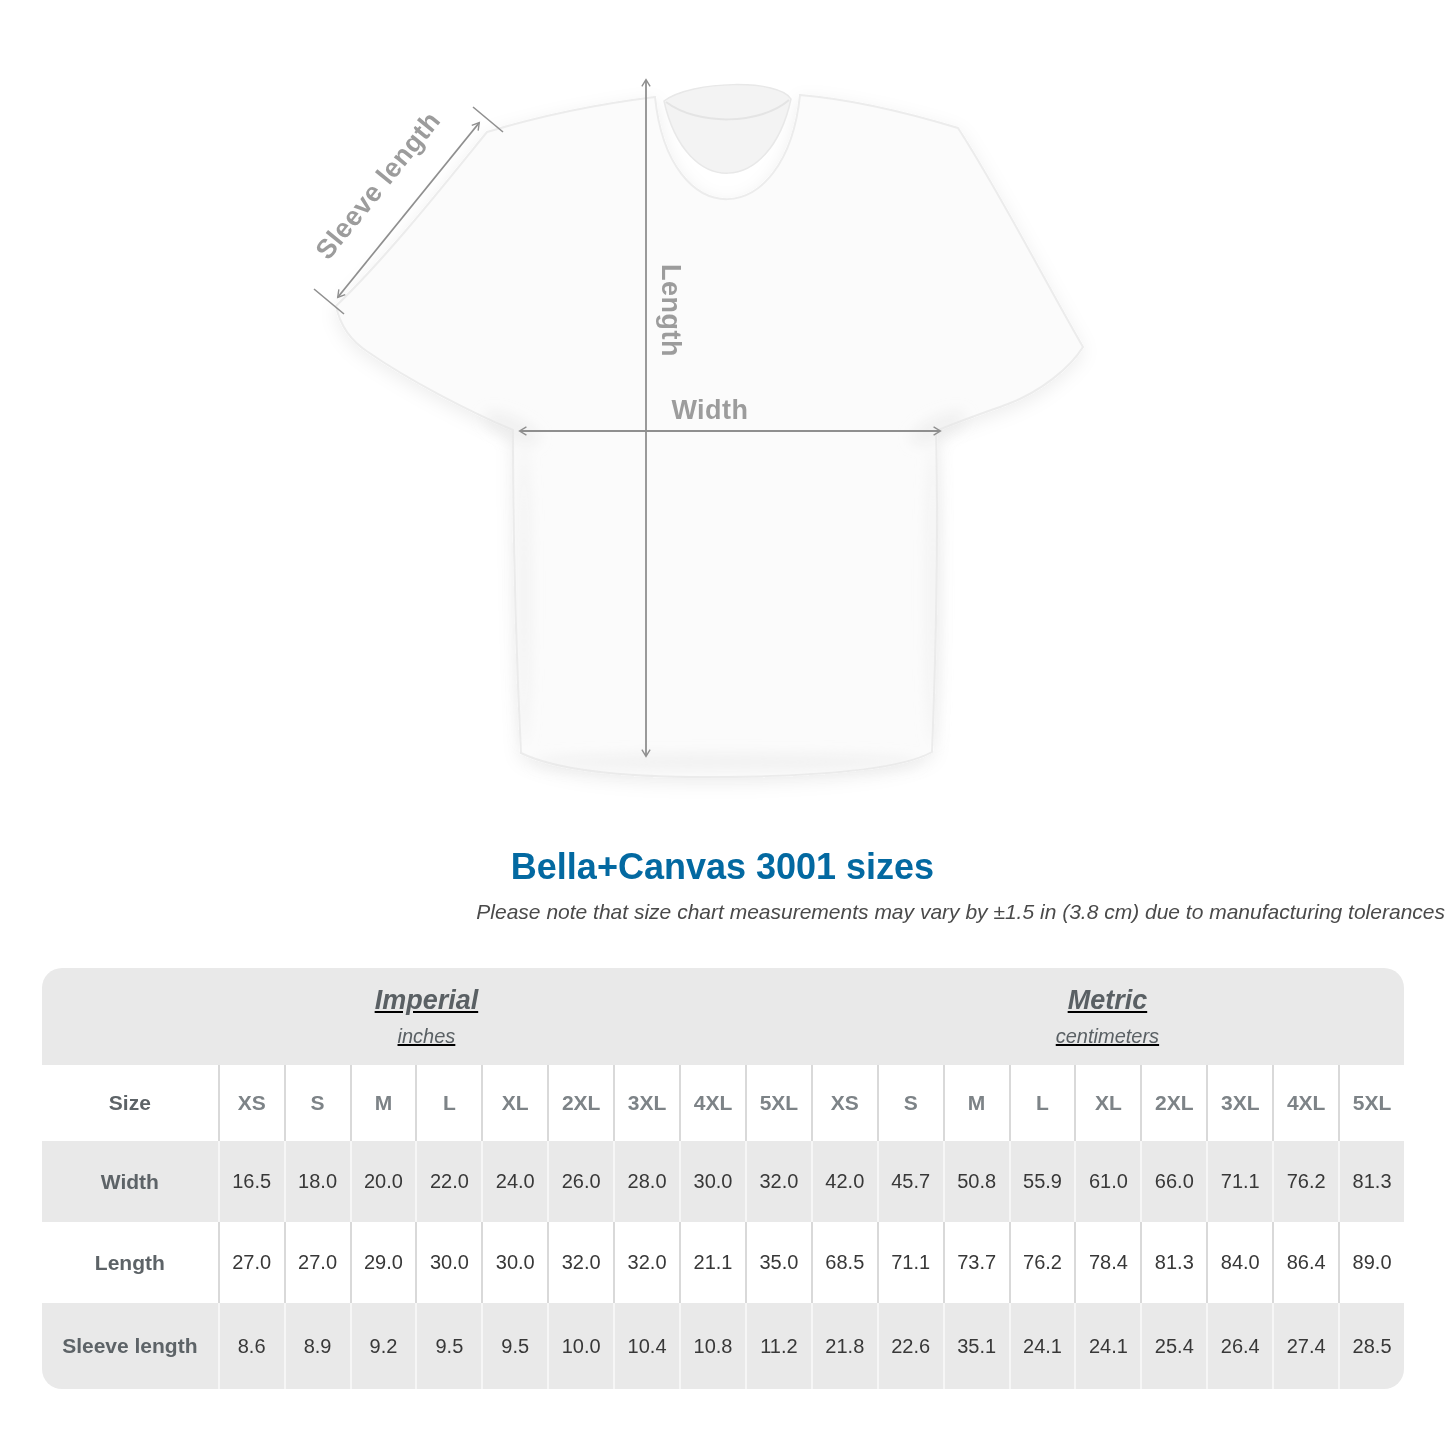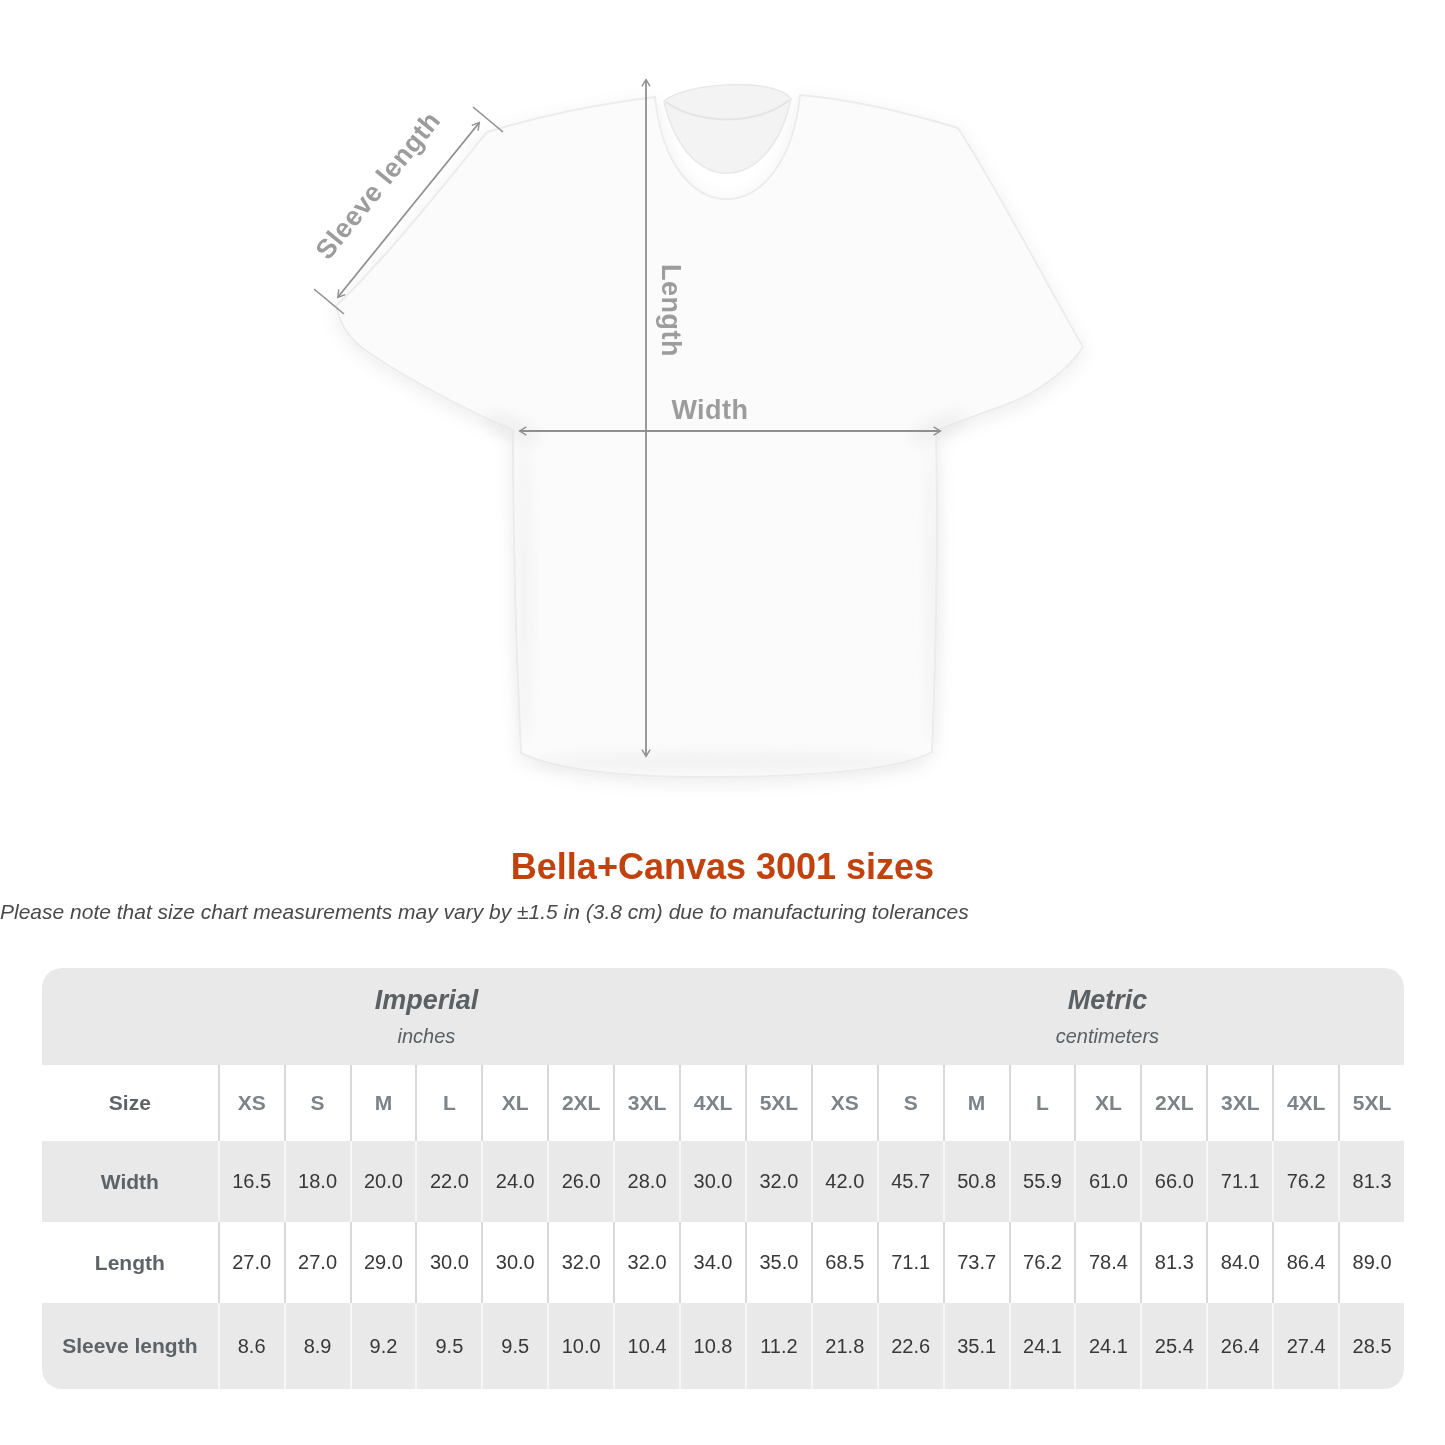--- a/index.html
+++ b/index.html
@@ -15,41 +15,41 @@
   .dlabel {
     font-family: "Liberation Sans", sans-serif;
     font-size: 27px;
     font-weight: bold;
     fill: #9c9c9c;
     letter-spacing: 0.5px;
   }
   .title {
     position: absolute; left: 0; right: 0; top: 846px;
     text-align: center;
-    font-size: 36px; font-weight: bold; color: #c2410c;
+    font-size: 36px; font-weight: bold; color: #0369a1;
   }
   .subtitle {
     position: absolute; left: 0; right: 0; top: 900px;
-    text-align: left;
+    text-align: right;
     font-size: 21px; font-style: italic; color: #4a4a4a;
   }
   .table-wrap {
     position: absolute; left: 42px; top: 968px; width: 1362px;
     border-radius: 20px; overflow: hidden;
   }
   table.sizechart {
     width: 100%;
     border-collapse: separate; border-spacing: 0;
     table-layout: fixed;
   }
   table.sizechart td, table.sizechart th {
     padding: 0; margin: 0; text-align: center; vertical-align: middle;
     font-family: "Liberation Sans", sans-serif;
   }
-  tr.band td { background: #e9e9e9; height: 97px; }
+  tr.band td { background: #e9e9e9; height: 97px; text-decoration: underline; }
   td.band-imperial { padding-left: 48px; }
   .unit-name { font-size: 27px; font-weight: bold; font-style: italic; color: #5a6064; }
   .unit-sub  { font-size: 20px; font-style: italic; color: #5a6064; margin-top: 9px; text-align: center; }
   tr.sizes th { background: #ffffff; height: 76px; font-size: 21px; font-weight: bold; color: #7d8387; }
   tr.sizes th.lab { color: #5d6367; }
   tr.datarow th.rowlab { font-size: 21px; font-weight: bold; color: #5d6367; }
   tr.datarow td.val { font-size: 20px; font-weight: normal; color: #383838; }
   tr.w th, tr.w td { background: #ffffff; }
   tr.g th, tr.g td { background: #e9e9e9; }
   tr.rh81 th, tr.rh81 td { height: 81px; }
@@ -199,21 +199,21 @@
 
         <tr class="datarow w rh81">
           <th class="rowlab">Length</th>
           <td class="val">27.0</td>
           <td class="val">27.0</td>
           <td class="val">29.0</td>
           <td class="val">30.0</td>
           <td class="val">30.0</td>
           <td class="val">32.0</td>
           <td class="val">32.0</td>
-          <td class="val">34.0</td>
+          <td class="val">21.1</td>
           <td class="val">35.0</td>
           <td class="val">68.5</td>
           <td class="val">71.1</td>
           <td class="val">73.7</td>
           <td class="val">76.2</td>
           <td class="val">78.4</td>
           <td class="val">81.3</td>
           <td class="val">84.0</td>
           <td class="val">86.4</td>
           <td class="val">89.0</td>

